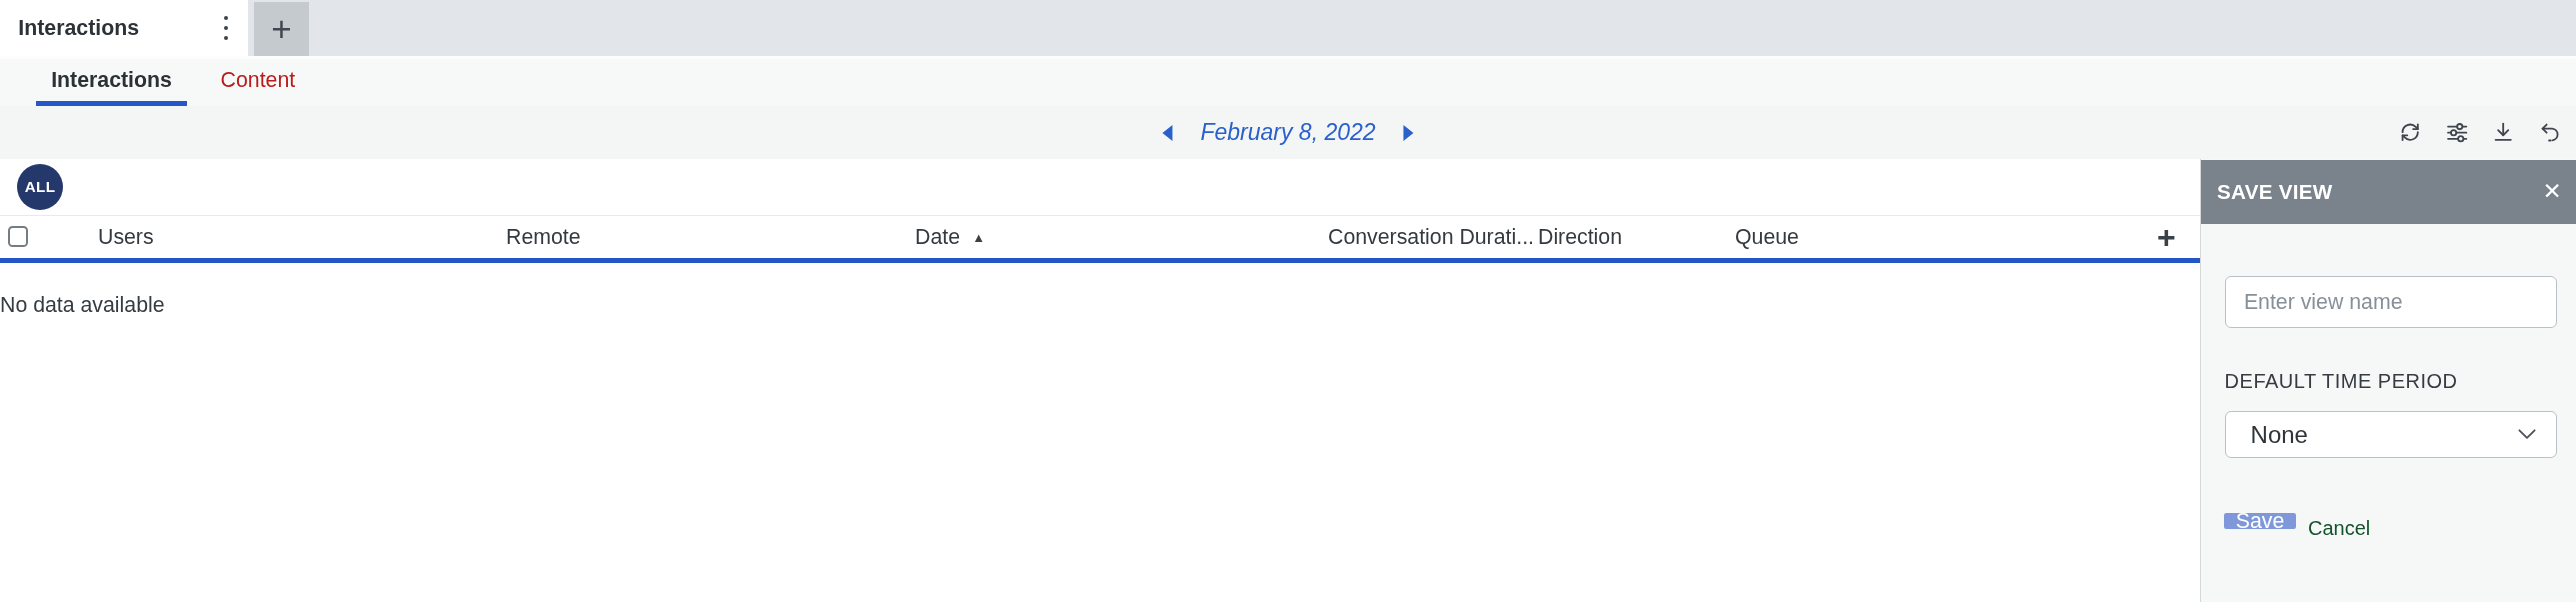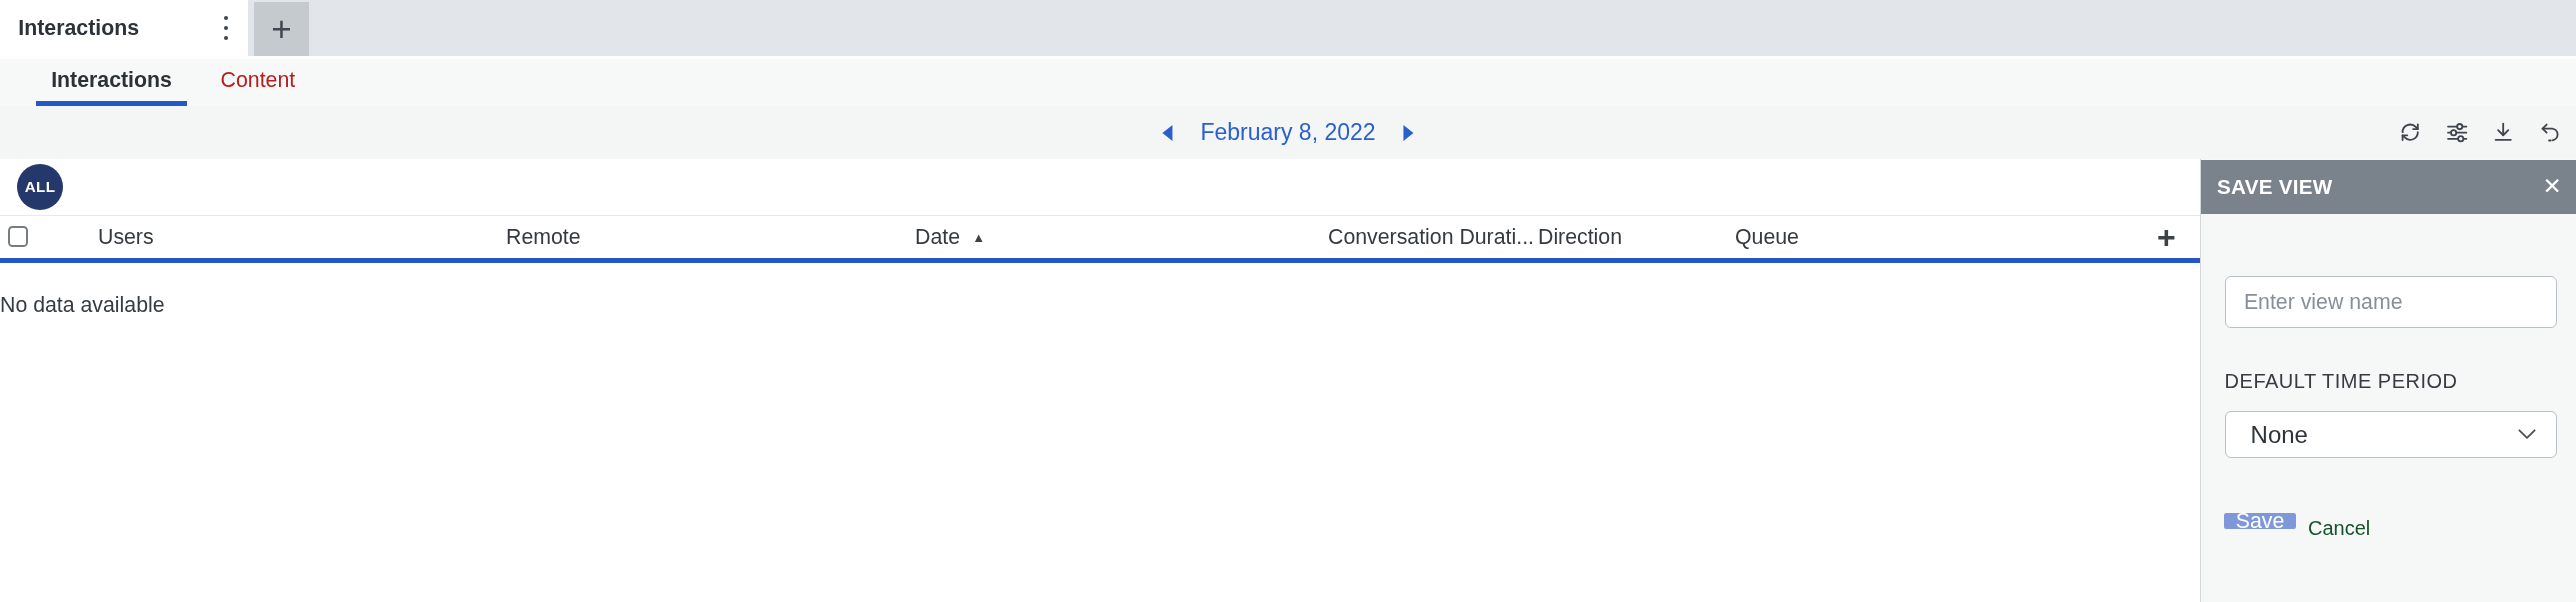--- a/index.html
+++ b/index.html
@@ -22,21 +22,21 @@
   .tabs-row { position: absolute; left: 0; top: 59px; width: 2576px; height: 47px; background: #f7f8f8;
     display: flex; align-items: stretch; padding-left: 36px; }
   .tab { display: flex; align-items: center; padding: 0 15.2px; font-size: 21.3px; color: #b91c1c;
     border-bottom: 5.3px solid transparent; cursor: pointer; }
   .tab.active { font-weight: bold; color: #2b3136; border-bottom-color: #2457c8; }
   .tab + .tab { margin-left: 18.3px; }
 
   
   .toolbar { position: absolute; left: 0; top: 106px; width: 2576px; height: 53px; background: #f4f5f5; }
   .date-nav { position: absolute; left: 50%; top: 0; height: 53px; transform: translateX(-50%);
-    display: flex; align-items: center; gap: 28px; color: #2a60cc; }
+    display: flex; align-items: center; gap: 28px; color: #2a60cc; font-style: italic; }
   .date-nav .date-label { font-size: 23px; color: #2a60cc; }
   .nav-arrow { width: 0; height: 0; cursor: pointer; }
   .nav-arrow.left  { border-top: 8.4px solid transparent; border-bottom: 8.4px solid transparent; border-right: 10px solid #2a60cc; }
   .nav-arrow.right { border-top: 8.4px solid transparent; border-bottom: 8.4px solid transparent; border-left: 10px solid #2a60cc; }
   .toolbar-icons { position: absolute; right: 13px; top: 0; height: 53px; display: flex; align-items: center; gap: 20.6px; }
   .tool-icon { width: 26px; height: 26px; display: flex; align-items: center; justify-content: center; cursor: pointer; }
   .tool-icon svg { width: 24.4px; height: 24.4px; stroke: #3e454c; fill: none; stroke-width: 1.8; stroke-linecap: round; stroke-linejoin: round; }
 
   
   .table-area { position: absolute; left: 0; top: 159px; width: 2200px; height: 444px; background: #ffffff; }
@@ -52,21 +52,21 @@
     border-radius: 4.6px; background: #ffffff; cursor: pointer; }
   .sort-caret { font-size: 13px; color: #3a4147; margin-left: 12.2px; }
   .add-column { position: absolute; left: 2157px; top: 0; height: 42px; display: flex; align-items: center;
     font-size: 32px; font-weight: bold; color: #3a4147; cursor: pointer; }
   .empty-msg { position: absolute; left: 0; top: 134px; width: 2119px; text-align: left;
     font-size: 21.3px; color: #363c42; }
 
   
   .side-panel { position: absolute; left: 2200px; top: 159px; width: 376px; height: 444px;
     background: #f6f7f7; border-left: 0.8px solid #d5d8db; }
-  .panel-header { position: absolute; left: 0; top: 0.8px; width: 376px; height: 54px; background: #7a828b;
+  .panel-header { position: absolute; left: 0; top: 0.8px; width: 376px; height: 64px; background: #7a828b;
     display: flex; align-items: center; padding: 0 15.2px 0 16px; }
   .panel-title { color: #ffffff; font-size: 20.6px; font-weight: 600; letter-spacing: 0.3px; flex: 1; }
   .panel-close { color: #ffffff; font-size: 23px; line-height: 1; cursor: pointer; }
   .view-name-input { position: absolute; left: 23.6px; top: 117px; width: 332px; height: 52px;
     border: 1.5px solid #b9c0c6; border-radius: 6px; background: #ffffff; padding: 0 18.3px;
     font-size: 21.3px; font-family: Liberation Sans, sans-serif; color: #2e343a; outline: none; }
   .view-name-input::placeholder { color: #879098; }
   .panel-label { position: absolute; left: 23.6px; top: 211px; font-size: 20px; font-weight: 500;
     letter-spacing: 0.5px; color: #363c42; }
   .time-period-select { position: absolute; left: 23.6px; top: 252px; width: 332px; height: 47px;

